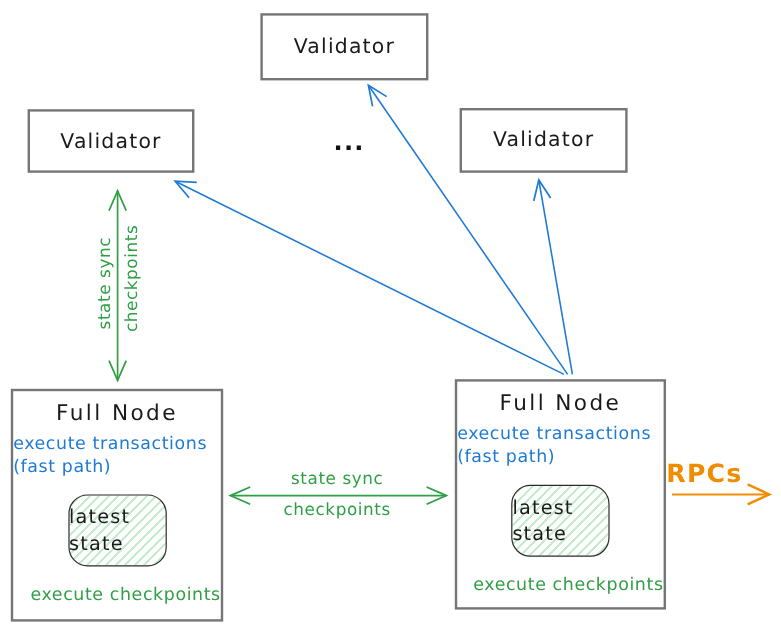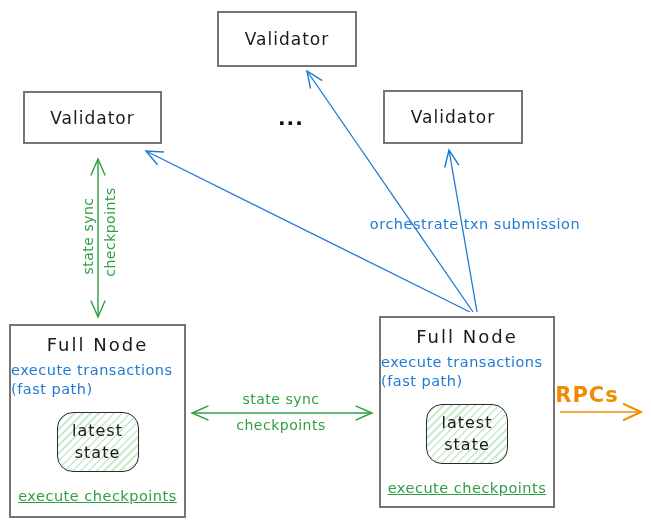--- a/index.html
+++ b/index.html
@@ -59,28 +59,28 @@
   .fn-state {
     position: absolute; top: 86px; left: 50%;
     transform: translateX(-50%);
     width: 82px; height: 60px;
     border: 1.6px solid #2b2b2b;
     border-radius: 16px;
     background: repeating-linear-gradient(135deg,
        rgba(64, 192, 87, 0.30) 0px, rgba(64, 192, 87, 0.30) 1.7px,
        rgba(255,255,255,0) 1.7px, rgba(255,255,255,0) 5.6px);
     display: flex; flex-direction: column;
-    align-items: center; justify-content: center;
+    align-items: flex-start; justify-content: center;
     font-size: 16px; line-height: 1.35; color: #1a1a1a;
     letter-spacing: 1px;
   }
   .fn-footer {
     position: absolute; top: 162px; left: 0; width: 100%;
-    text-align: center; font-size: 14.5px;
-    color: #2f9e44; letter-spacing: 0.5px; text-decoration: underline;
+    text-align: right; font-size: 14.5px;
+    color: #2f9e44; letter-spacing: 0.5px;
   }
   .arrow-label-blue {
     position: absolute;
     color: #1f7ad4; font-size: 14.5px; letter-spacing: 0.5px;
     white-space: nowrap;
   }
   #orchestrate-label { left: 475px; top: 216px; transform: translateX(-50%); }
   .arrow-label-green {
     position: absolute;
     color: #2f9e44; font-size: 14px; letter-spacing: 0.5px;
@@ -182,17 +182,16 @@
     </div>
     <div class="fn-footer">execute checkpoints</div>
   </div>
 
   <div class="arrow-label-green v-rot" id="vsync-word1">state sync</div>
   <div class="arrow-label-green v-rot" id="vsync-word2">checkpoints</div>
 
   <div class="arrow-label-green" id="hsync-word1">state sync</div>
   <div class="arrow-label-green" id="hsync-word2">checkpoints</div>
 
-  <div class="arrow-label-blue" id="orchestrate-label">orchestrate txn submission</div>
 
   <div id="rpcs-label">RPCs</div>
 
 </div>
 
 </body></html>

